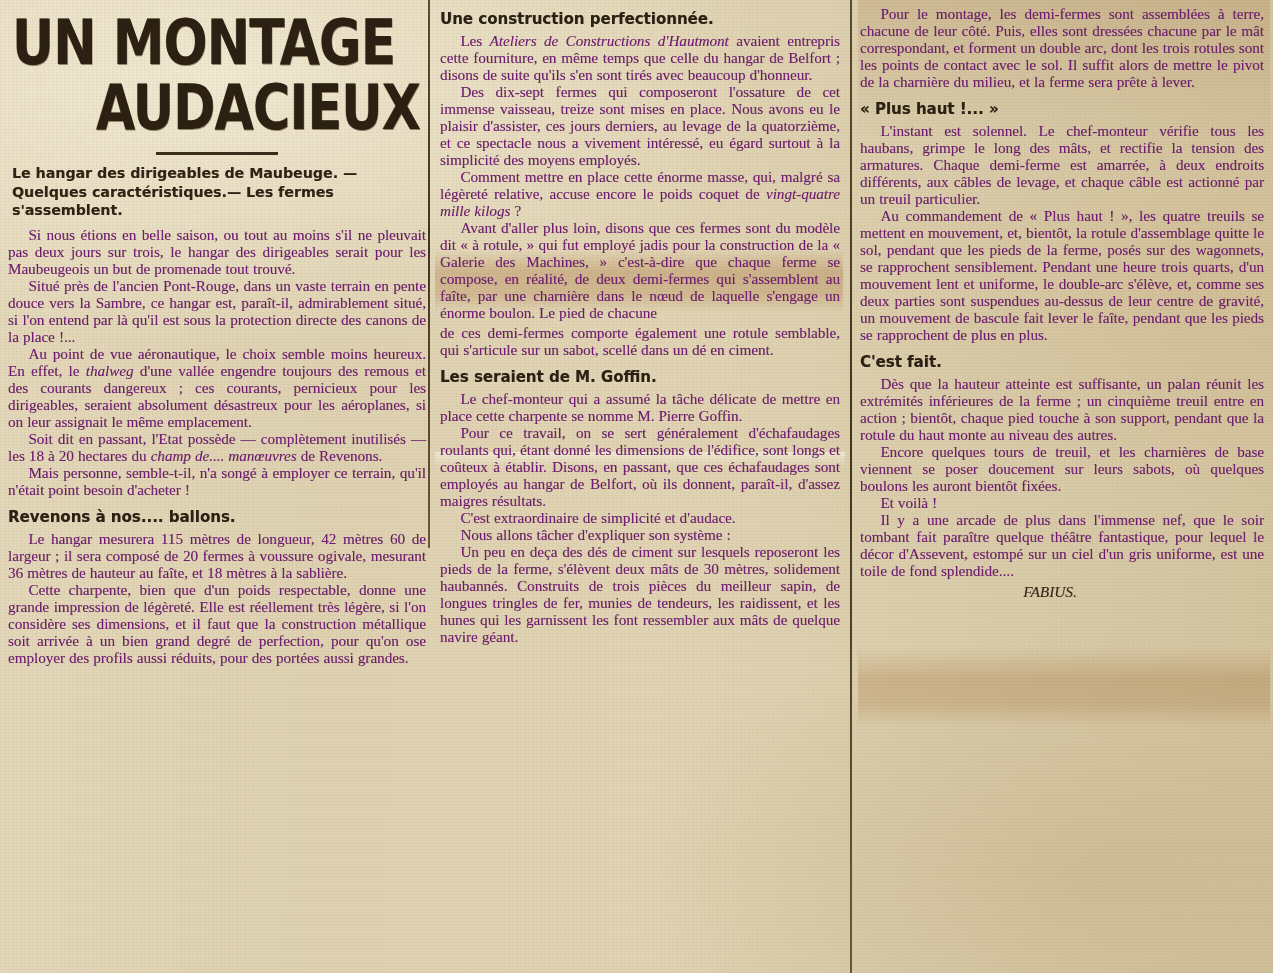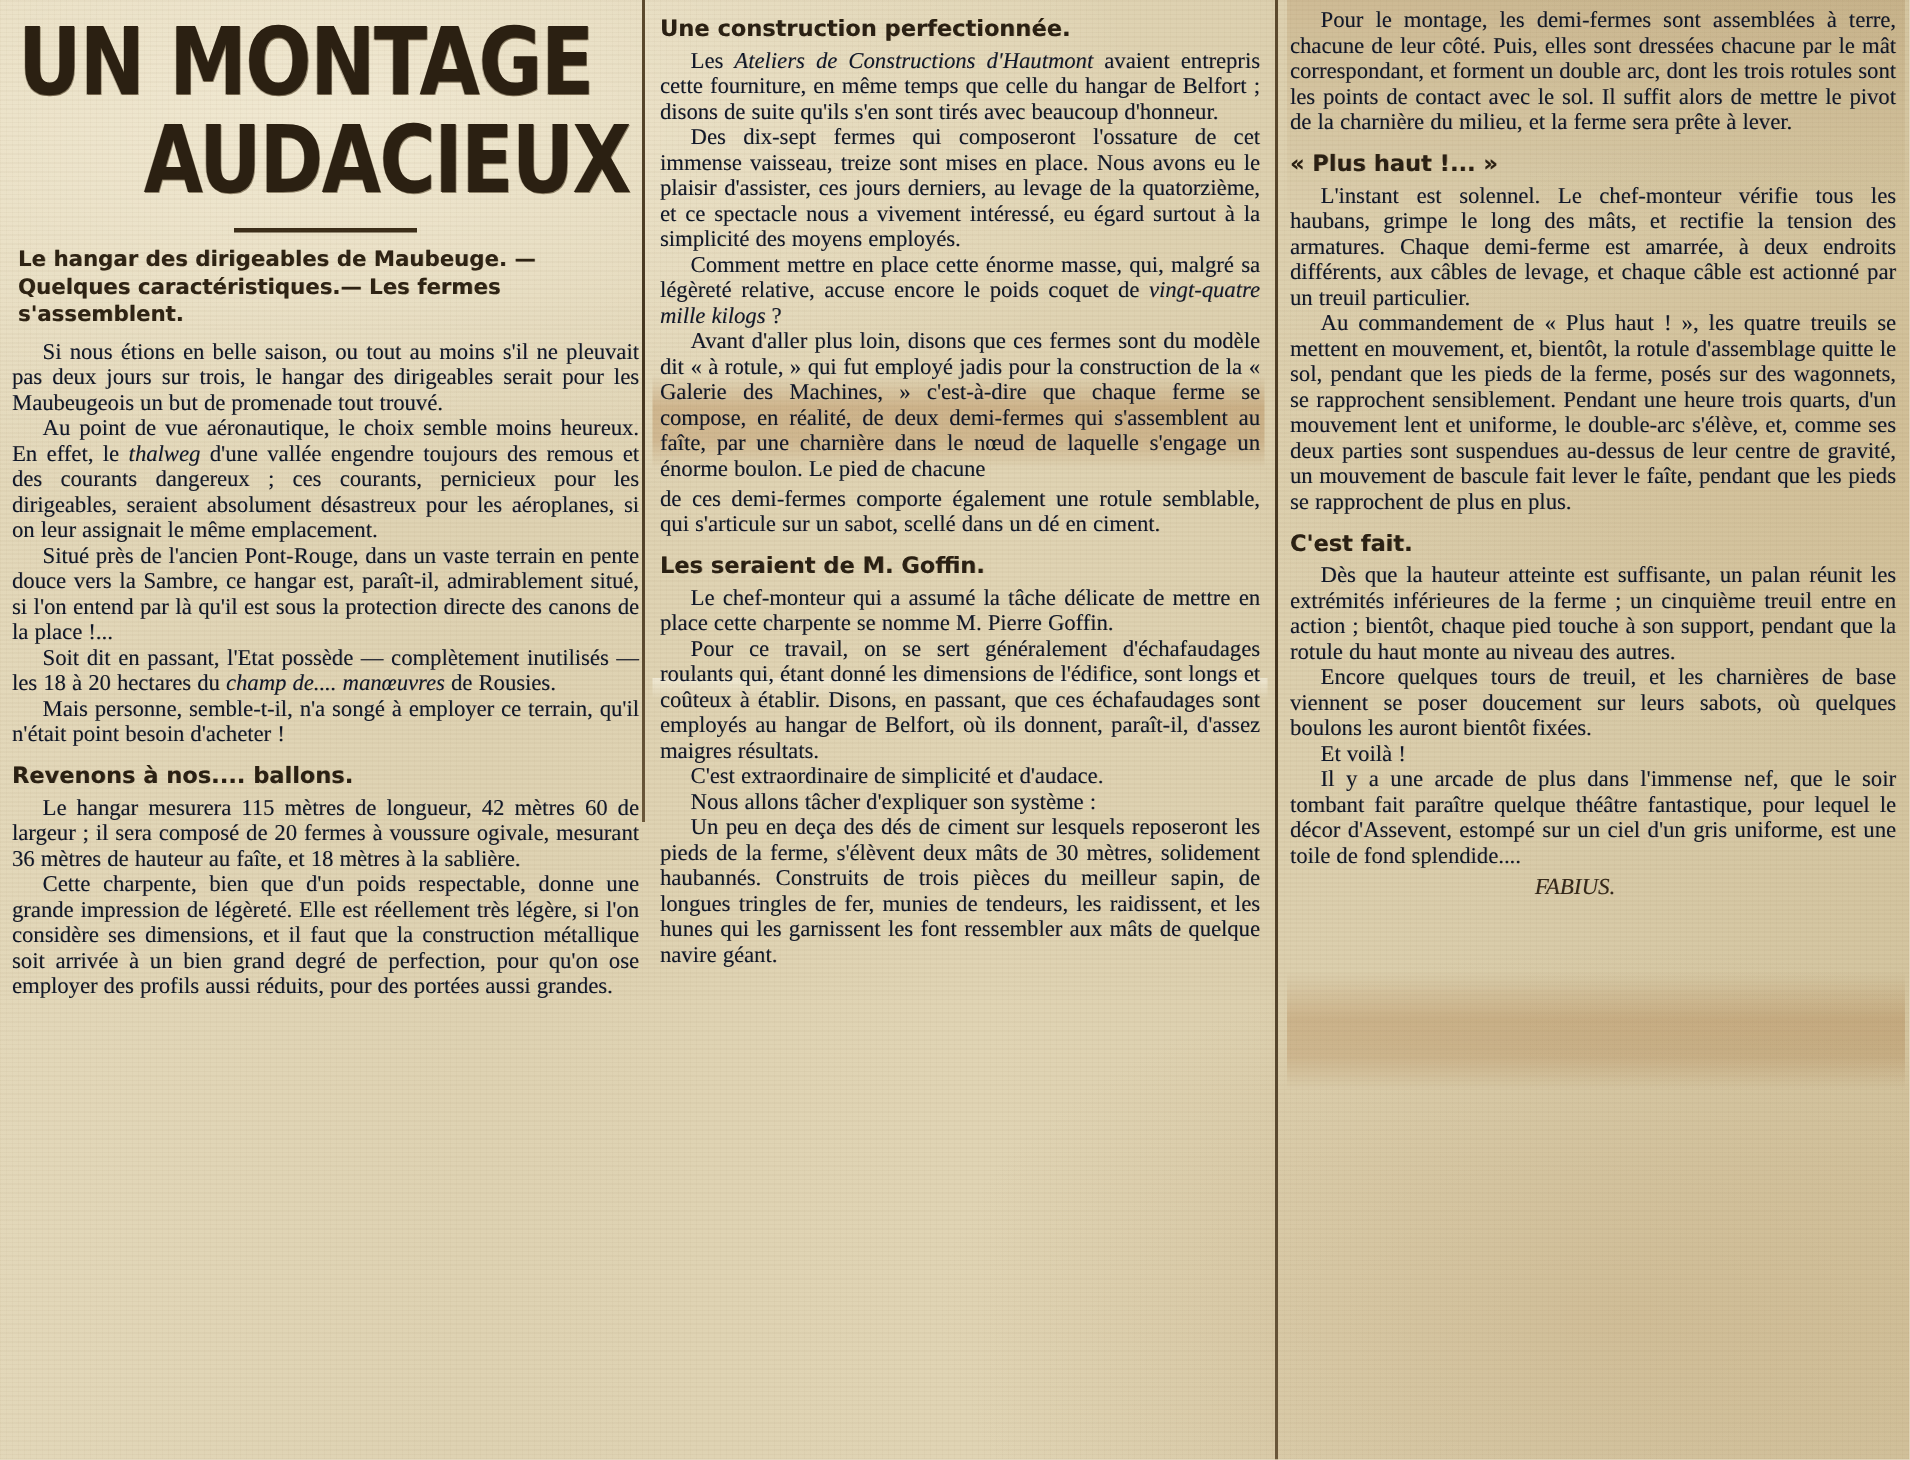--- a/index.html
+++ b/index.html
@@ -81,21 +81,21 @@
     text-shadow:.4px .3px 0 rgba(70,52,28,.45);
   }
   .secthead.tight{margin-top:4px;}
 
   p.body{
     margin:0;
     font-size:15.1px;
     line-height:17.0px;
     text-align:justify;
     text-justify:inter-word;
-    color:#0f172a;
+    color:#701a75;
     text-indent:1.35em;
     word-spacing:.02em;
     text-shadow:.35px .25px 0 rgba(80,60,34,.40);
     -webkit-font-smoothing:none;
   }
   p.body i, p.body em{font-style:italic;}
   .sig{
     margin:3px 0 0 0;font-size:15.3px;font-style:italic;
     text-align:center;padding-right:24px;color:#34281a;
     text-shadow:.35px .25px 0 rgba(80,60,34,.4);
@@ -119,25 +119,25 @@
 
   <div class="col col1">
 
     <div class="hl hl1">UN MONTAGE</div>
     <div class="hl hl2">AUDACIEUX</div>
     <div class="hl-rule"></div>
 
     <div class="subhead">Le hangar des dirigeables de Maubeuge. — Quelques caractéristiques.— Les fermes s'assemblent.</div>
 
     <p class="body">Si nous étions en belle saison, ou tout au moins s'il ne pleuvait pas deux jours sur trois, le hangar des dirigeables serait pour les Maubeugeois un but de promenade tout trouvé.</p>
+    <p class="body">Situé près de l'ancien Pont-Rouge, dans un vaste terrain en pente douce vers la Sambre, ce hangar est, paraît-il, admirablement situé, si l'on entend par là qu'il est sous la protection directe des canons de la place !...</p>
+
     <p class="body"><span>Au point de vue aéronautique, le choix semble moins heureux. En effet, le </span><i>thalweg</i><span> d'une vallée engendre toujours des remous et des courants dangereux ; ces courants, pernicieux pour les dirigeables, seraient absolument désastreux pour les aéroplanes, si on leur assignait le même emplacement.</span></p>
 
-    <p class="body">Situé près de l'ancien Pont-Rouge, dans un vaste terrain en pente douce vers la Sambre, ce hangar est, paraît-il, admirablement situé, si l'on entend par là qu'il est sous la protection directe des canons de la place !...</p>
-
-    <p class="body"><span>Soit dit en passant, l'Etat possède — complètement inutilisés — les 18 à 20 hectares du </span><i>champ de.... manœuvres</i><span> de Rousies.</span></p>
+    <p class="body"><span>Soit dit en passant, l'Etat possède — complètement inutilisés — les 18 à 20 hectares du </span><i>champ de.... manœuvres</i><span> de Revenons.</span></p>
 
     <p class="body">Mais personne, semble-t-il, n'a songé à employer ce terrain, qu'il n'était point besoin d'acheter !</p>
 
     <div class="secthead">Revenons à nos.... ballons.</div>
 
     <p class="body">Le hangar mesurera 115 mètres de longueur, 42 mètres 60 de largeur ; il sera composé de 20 fermes à voussure ogivale, mesurant 36 mètres de hauteur au faîte, et 18 mètres à la sablière.</p>
     <p class="body">Cette charpente, bien que d'un poids respectable, donne une grande impression de légèreté. Elle est réellement très légère, si l'on considère ses dimensions, et il faut que la construction métallique soit arrivée à un bien grand degré de perfection, pour qu'on ose employer des profils aussi réduits, pour des portées aussi grandes.</p>
   </div>
 
   <div class="col col2">

